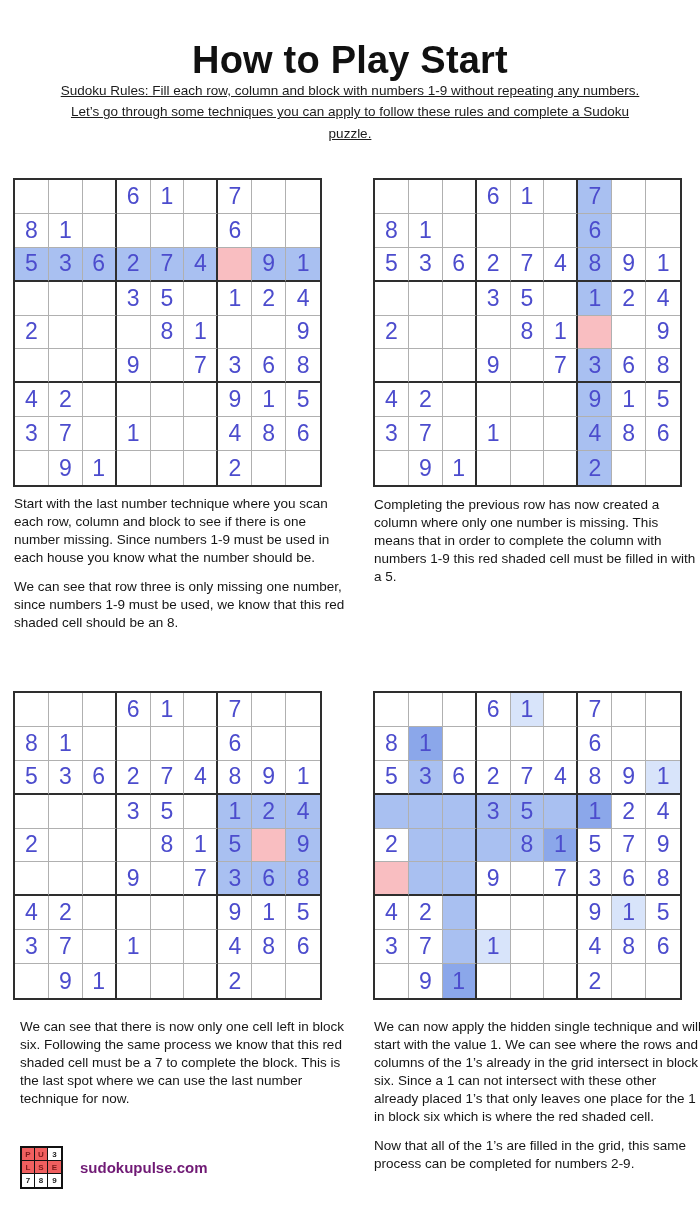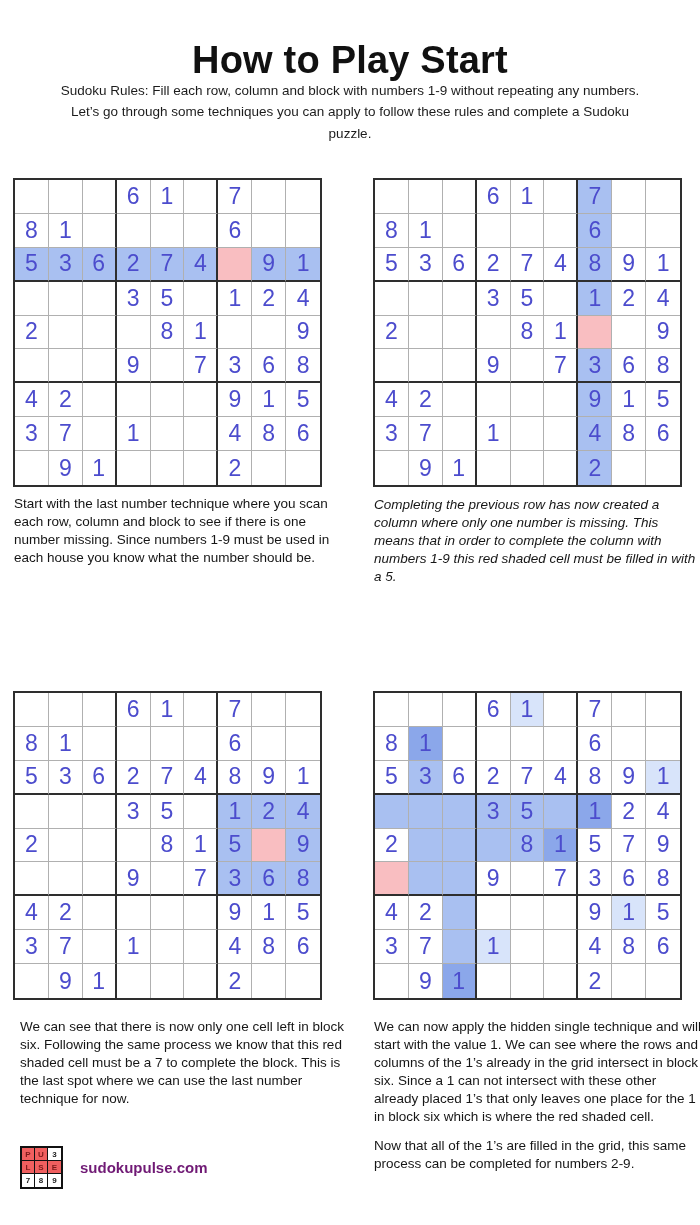--- a/index.html
+++ b/index.html
@@ -12,21 +12,21 @@
   }
   .title{
     position:absolute;top:14px;left:0;width:700px;
     text-align:center;
     font-size:38px;font-weight:800;color:#111111;
     letter-spacing:0.2px;
   }
   .intro{
     position:absolute;top:80px;left:48px;width:604px;
     text-align:center;
-    font-size:13.5px;line-height:1.58;color:#1c1c1c;
+    font-size:13.5px;line-height:1.58;color:#1c1c1c;text-decoration:underline;
   }
   .sudoku{
     position:absolute;
     width:305px;height:305px;
     border:2px solid #2e2e2e;
     display:grid;
     grid-template-columns:repeat(9,1fr);
     grid-template-rows:repeat(9,1fr);
     background:#ffffff;
     box-sizing:content-box;
@@ -45,21 +45,21 @@
   .caption{
     position:absolute;
     font-size:13.5px;line-height:1.33;color:#161616;
   }
   .caption p{margin:0 0 11px 0;}
   #grid-0{left:13px;top:178px;}
   #grid-1{left:373px;top:178px;}
   #grid-2{left:13px;top:691px;}
   #grid-3{left:373px;top:691px;}
   #cap-0{left:14px;top:495px;width:336px;}
-  #cap-1{left:374px;top:496px;width:324px;font-style:italic;}
+  #cap-1{left:374px;top:496px;width:324px;}
   #cap-2{left:20px;top:1018px;width:336px;}
   #cap-3{left:374px;top:1018px;width:330px;}
   .footer{
     position:absolute;left:20px;top:1146px;
     display:flex;align-items:center;gap:17px;
   }
   .logo{
     width:39px;height:39px;
     border:2px solid #111;
     display:grid;
@@ -250,20 +250,21 @@
       <div class="cell bR lastrow">1</div>
       <div class="cell lastrow"></div>
       <div class="cell lastrow"></div>
       <div class="cell bR lastrow"></div>
       <div class="cell lastrow" style="background: rgb(169, 192, 241);">2</div>
       <div class="cell lastrow"></div>
       <div class="cell lastrow"></div>
     </div>
   <div id="cap-0" class="caption">
       <p>Start with the last number technique where you scan each row, column and block to see if there is one number missing. Since numbers 1-9 must be used in each house you know what the number should be.</p>
+      <p>We can see that row three is only missing one number, since numbers 1-9 must be used, we know that this red shaded cell should be an 8.</p>
     </div>
   <div id="cap-1" class="caption">
       <p>Completing the previous row has now created a column where only one number is missing. This means that in order to complete the column with numbers 1-9 this red shaded cell must be filled in with a 5.</p>
     </div>
 
   <div id="grid-2" class="sudoku">
       <div class="cell"></div>
       <div class="cell"></div>
       <div class="cell bR"></div>
       <div class="cell">6</div>

